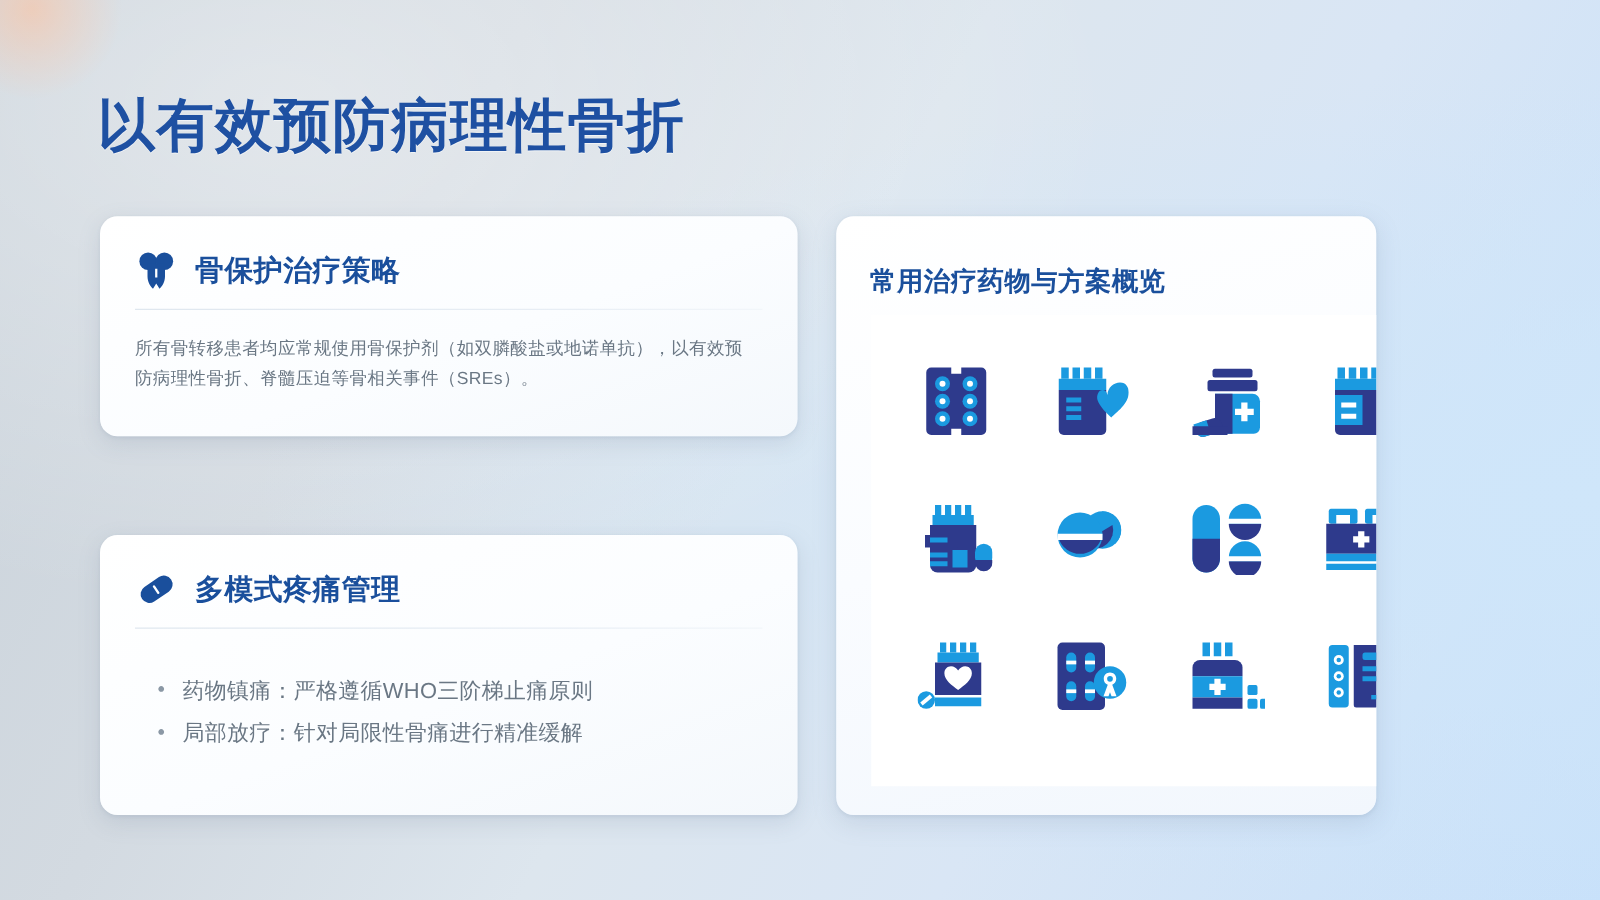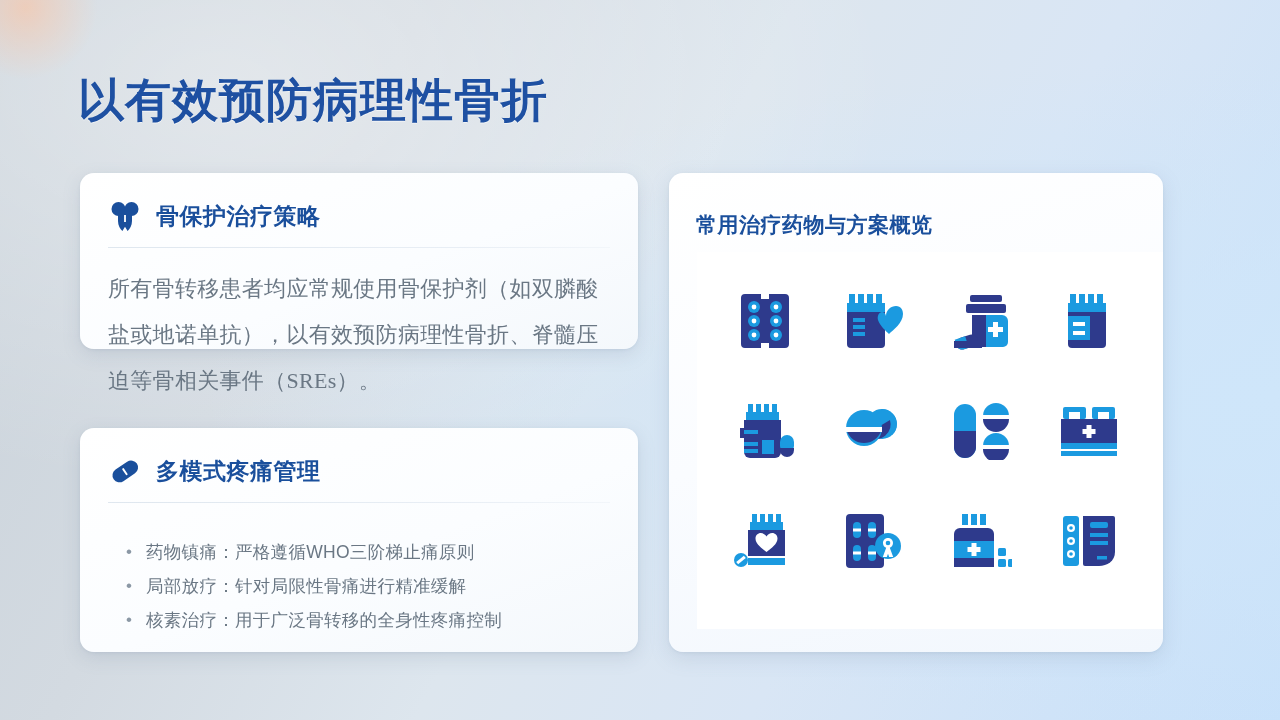--- a/index.html
+++ b/index.html
@@ -77,25 +77,24 @@
     letter-spacing: 0.5px;
     white-space: nowrap;
   }
   .card-rule {
     margin: 14px 28px 0 28px;
     height: 1px;
     background: linear-gradient(90deg, #dfe7ef 0%, #e8eef5 70%, #f2f6fa 100%);
   }
   .card-body {
     padding: 18px 30px 0 28px;
-    font-size: 22px;
-    line-height: 46px;
+    font-size: 14px;
+    line-height: 24px;
     color: #6a7784;
     letter-spacing: 0.3px;
-    font-family: Liberation Serif, serif;
   }
   .bullet-list {
     list-style: none;
     margin: 16px;
     padding: 16px 24px 0 30px;
   }
   .bullet-list li {
     position: relative;
     font-size: 17.5px;
     line-height: 34px;
@@ -111,21 +110,21 @@
     top: 0;
     color: #8b98a5;
     font-size: 17px;
   }
 
   
   .card-right {
     position: absolute;
     left: 669px;
     top: 173px;
-    width: 494px;
+    width: 432px;
     height: 479px;
     background: linear-gradient(165deg, #ffffff 0%, #fafcff 50%, #f2f7fd 100%);
     border-radius: 14px;
     box-shadow: 0 6px 20px rgba(110,130,155,0.18), 0 1px 3px rgba(110,130,155,0.12);
     z-index: 3;
     overflow: hidden;
   }
   .right-title {
     position: absolute;
     left: 27px;
@@ -200,21 +199,20 @@
             <rect x="15.6" y="13.5" width="1.9" height="8" rx="0.9" fill="#ffffff"></rect>
           </g>
         </svg>
       </span>
       <span class="card-title">多模式疼痛管理</span>
     </div>
     <div class="card-rule"></div>
     <ul class="bullet-list">
       <li>药物镇痛：严格遵循WHO三阶梯止痛原则</li>
       <li>局部放疗：针对局限性骨痛进行精准缓解</li>
-      <li>核素治疗：用于广泛骨转移的全身性疼痛控制</li>
     </ul>
   </div>
 
   <div class="card-right">
     <div class="right-title">常用治疗药物与方案概览</div>
 
     <div class="icon-canvas">
       <div class="icon-grid">
 
         <div class="icon-cell">

